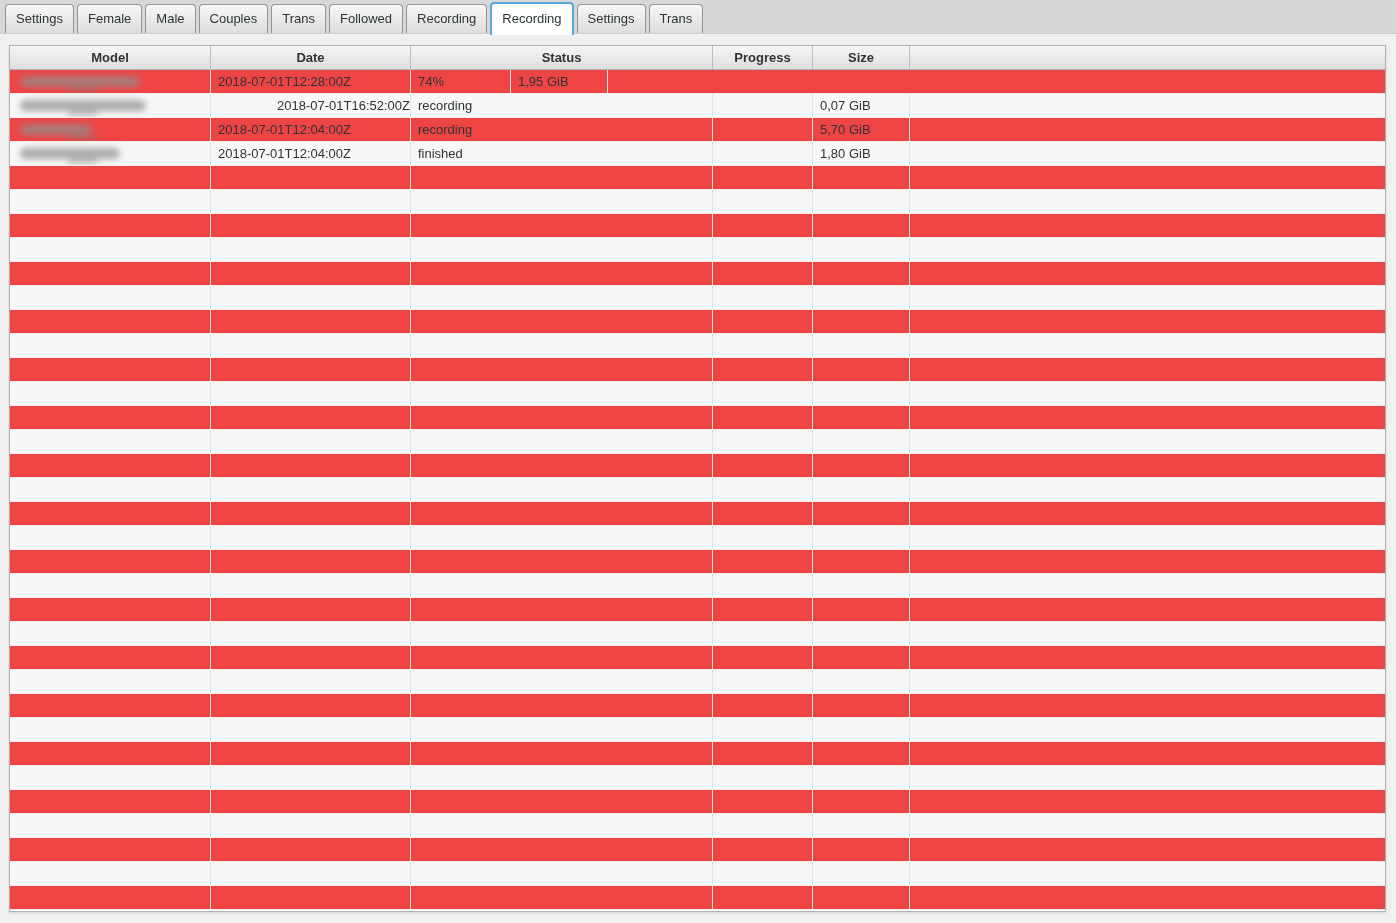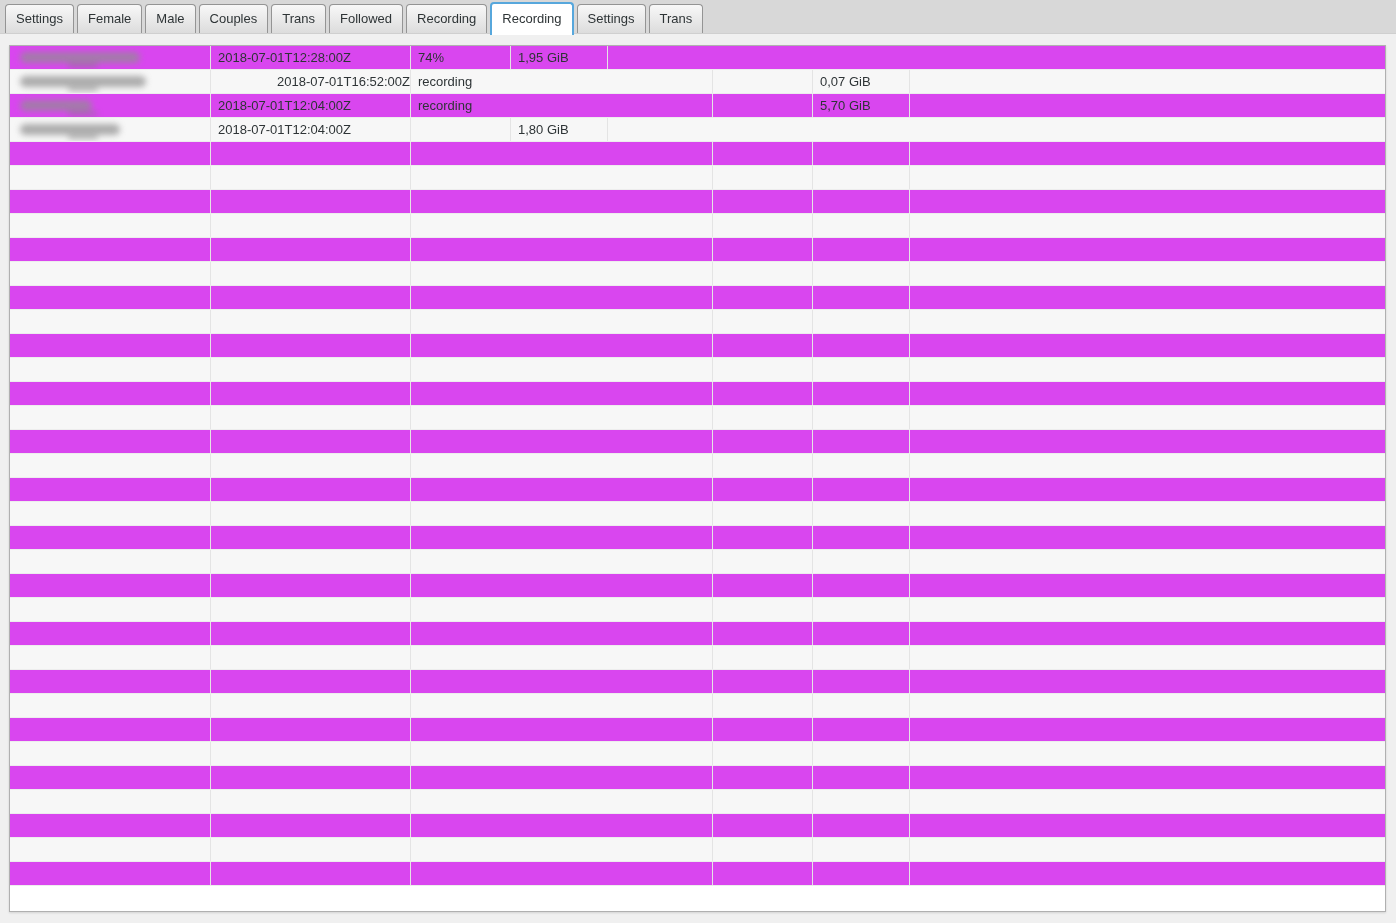--- a/index.html
+++ b/index.html
@@ -61,21 +61,21 @@
     text-align: center; line-height: 23px;
     white-space: nowrap; overflow: hidden;
     flex: 0 0 auto;
   }
   .th.last { border-right: none; flex: 1 1 auto; }
 
   .tr {
     display: flex; height: 24px;
     box-sizing: border-box;
     border-bottom: 1px solid #ededed;
-    background: #d946ef;
+    background: #ef4444;
   }
   .tr.striped { background: #f7f7f7; }
   .td {
     box-sizing: border-box;
     border-right: 1px solid #e4e4e4;
     font-size: 13px; color: #2e3436;
     line-height: 23px;
     padding-left: 7px;
     white-space: nowrap; overflow: hidden;
     flex: 0 0 auto;
@@ -108,20 +108,28 @@
       <div class="tab">Male</div>
       <div class="tab">Couples</div>
       <div class="tab">Trans</div>
       <div class="tab">Followed</div>
       <div class="tab">Recording</div>
       <div class="tab active">Recording</div>
       <div class="tab">Settings</div>
       <div class="tab">Trans</div>
     </div>
   <div class="table-wrap">
+    <div class="thead" id="thead">
+        <div class="th" style="width: 201px;">Model</div>
+        <div class="th" style="width: 200px;">Date</div>
+        <div class="th" style="width: 302px;">Status</div>
+        <div class="th" style="width: 100px;">Progress</div>
+        <div class="th" style="width: 97px;">Size</div>
+        <div class="th last"></div>
+      </div>
     <div class="tbody" id="tbody">
         <div class="tr">
           <div class="td" style="width: 201px;">
             <div class="blur-blob" style="width: 120px;"></div>
           </div>
           <div class="td" style="width: 200px;">2018-07-01T12:28:00Z</div>
           <div class="td" style="width: 100px;">74%</div>
           <div class="td" style="width: 97px;">1,95 GiB</div>
           <div class="td last"></div>
         </div>
@@ -143,20 +151,21 @@
           <div class="td" style="width: 302px;">recording</div>
           <div class="td" style="width: 100px;"></div>
           <div class="td" style="width: 97px;">5,70 GiB</div>
           <div class="td last"></div>
         </div>
         <div class="tr striped">
           <div class="td" style="width: 201px;">
             <div class="blur-blob" style="width: 100px;"></div>
           </div>
           <div class="td" style="width: 200px;">2018-07-01T12:04:00Z</div>
+          <div class="td" style="width: 302px;">finished</div>
           <div class="td" style="width: 100px;"></div>
           <div class="td" style="width: 97px;">1,80 GiB</div>
           <div class="td last"></div>
         </div>
         <div class="tr">
           <div class="td" style="width: 201px;"></div>
           <div class="td" style="width: 200px;"></div>
           <div class="td" style="width: 302px;"></div>
           <div class="td" style="width: 100px;"></div>
           <div class="td" style="width: 97px;"></div>

